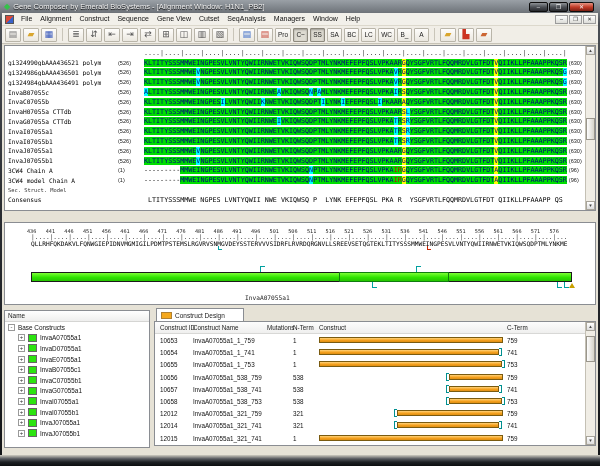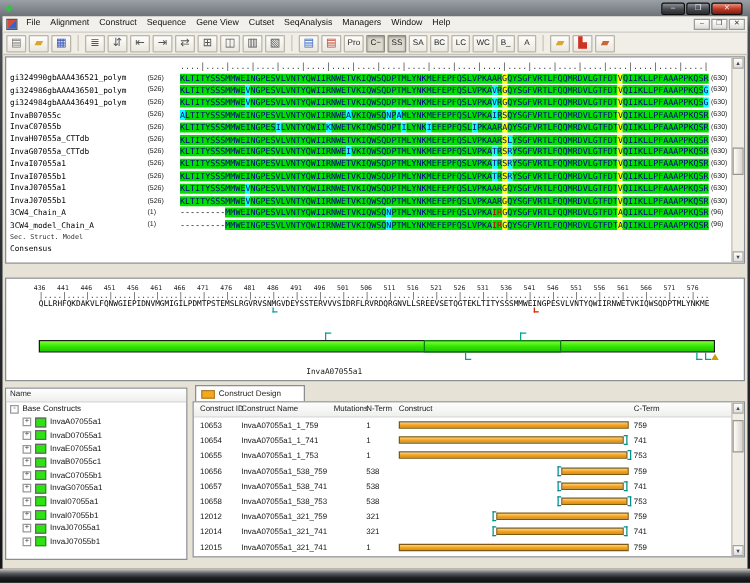--- a/index.html
+++ b/index.html
@@ -99,20 +99,21 @@
   .bottom-edge{position:absolute;bottom:0;left:0;right:0;height:11px;
                background:linear-gradient(180deg,#cfccc1,#55585d 35%,#1d2024 65%,#0c0e10);}
 </style>
 </head>
 <body>
 
 <div class="win">
 
   <div class="titlebar">
     <span class="title-icon" id="title-icon" style="color: rgb(53, 194, 73);">◆</span>
+    <span class="title-text">Gene Composer by Emerald BioSystems - [Alignment Window: H1N1_PB2]</span>
     <span class="win-controls">
       <span class="win-btn">–</span>
       <span class="win-btn">❐</span>
       <span class="win-btn close">✕</span>
     </span>
   </div>
 
   <div class="menubar">
     <span class="mdi-doc-icon"></span>
     <span id="menu-items" style="display:flex;">
@@ -255,20 +256,21 @@
             <span class="al-end">(96)</span>
           </div>
           <div class="al-row">
             <span class="al-name small">Sec. Struct. Model</span>
             <span class="al-start"></span>
             <span class="al-end"></span>
           </div>
           <div class="al-row">
             <span class="al-name">Consensus</span>
             <span class="al-start"></span>
+            <span class="al-seq" style="color: rgb(0, 0, 0);"> LTITYSSSMMWE NGPES LVNTYQWII NWE VKIQWSQ P  LYNK EFEPFQSL PKA R  YSGFVRTLFQQMRDVLGTFDT QIIKLLPFAAAPP QS </span>
             <span class="al-end"></span>
           </div>
         </div>
       <div class="vscroll">
         <span class="vs-arrow" style="top:0;">▲</span>
         <span class="vs-thumb" style="top:72px;height:22px;"></span>
         <span class="vs-arrow" style="bottom:0;">▼</span>
       </div>
     </div>
 

